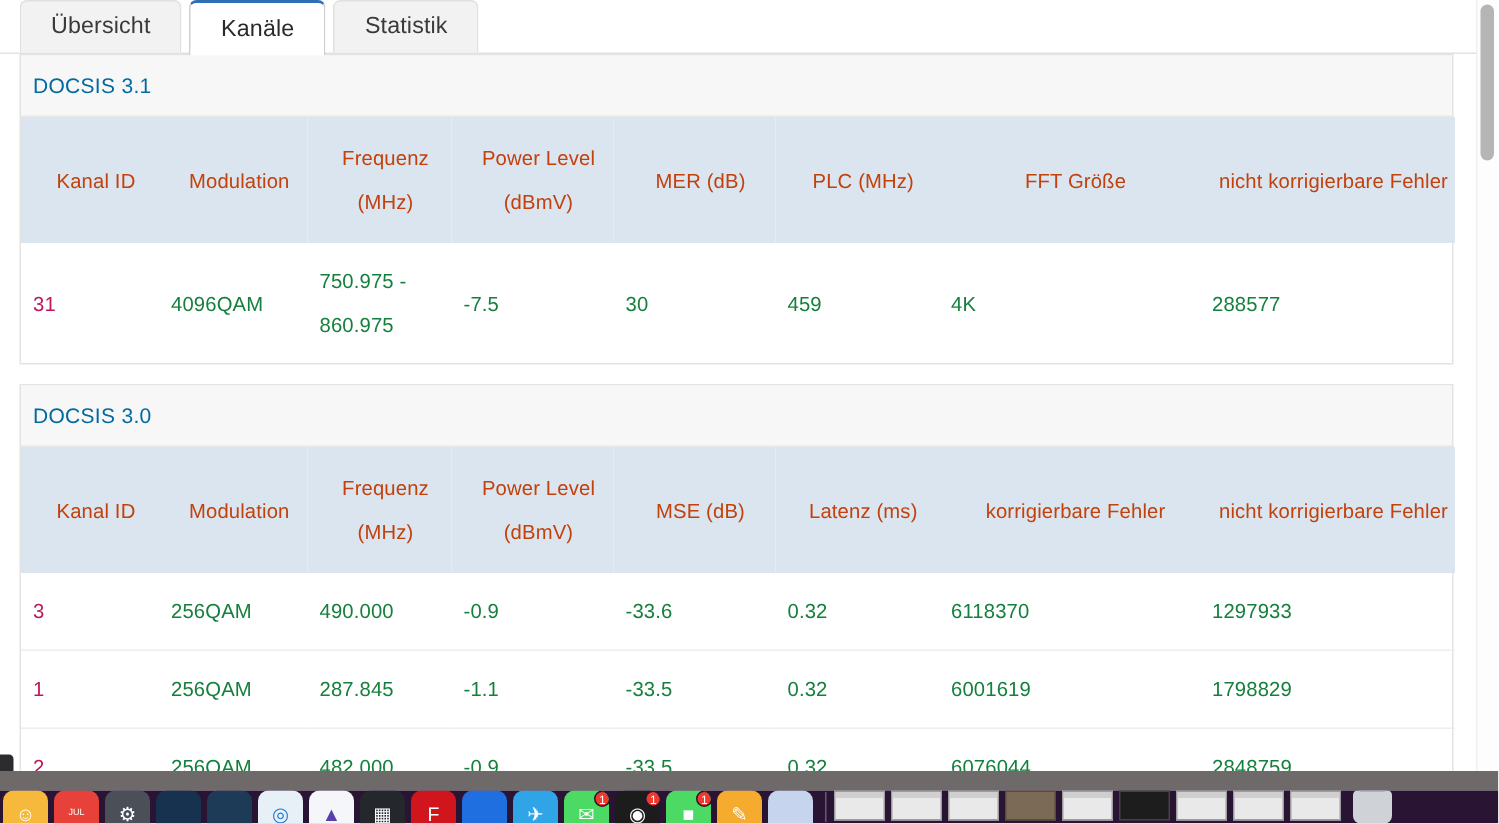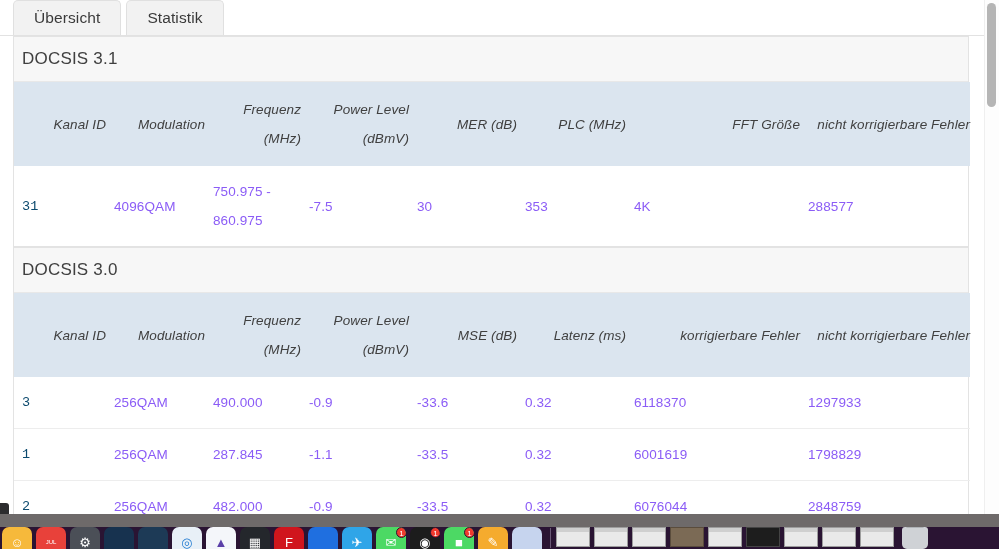--- a/index.html
+++ b/index.html
@@ -67,60 +67,59 @@
     height: 478px;
     background: #ffffff;
     overflow: hidden;
   }
 
   .panel {
     background: #ffffff;
     border: 1px solid #e3e3e3;
     margin: 0 30px 0 13px;
   }
-  .panel + .panel { }
+  .panel + .panel { margin-top: 13px; }
 
   .panel-title {
     background: #f7f7f7;
     border-bottom: 1px solid #e8e8e8;
-    font-size: 17px;
-    color: #404040;
+    font-size: 14px;
+    color: #0369a1;
     padding: 12px 0 12px 8px;
     letter-spacing: .2px;
   }
 
   table {
     width: 100%;
     border-collapse: collapse;
     table-layout: fixed;
   }
   thead tr { background: #dbe5ef; }
   thead th {
     font-weight: normal;
     font-size: 13.5px;
-    color: #404040;
-    text-align: right;
+    color: #c2410c;
+    text-align: center;
     padding: 13px 0 13px 8px;
     vertical-align: middle;
     line-height: 29px;
     letter-spacing: .1px;
-    font-style: italic;
   }
   tbody td {
     font-size: 13.5px;
-    color: #8b5cf6;
+    color: #15803d;
     text-align: left;
     padding: 11px 0 11px 8px;
     vertical-align: middle;
     line-height: 29px;
     border-top: 1px solid #ededed;
     letter-spacing: .1px;
   }
   tbody tr:first-child td { border-top: none; }
-  td.idcell { color: #0c4a6e; font-family: Liberation Mono, monospace; }
+  td.idcell { color: #be185d; }
 
   
   col.c-id    { width: 92px; }
   col.c-mod   { width: 99px; }
   col.c-freq  { width: 96px; }
   col.c-pow   { width: 108px; }
   col.c-m4    { width: 108px; }
   col.c-m5    { width: 109px; }
   col.c-m6    { width: 174px; }
   col.c-m7    { width: 170px; }
@@ -234,20 +233,23 @@
   }
 </style>
 </head>
 <body>
 
 <div id="screen">
 
   <div class="tabbar">
     <div class="tab">
         <span>Übersicht</span>
+      </div>
+    <div class="tab active">
+        <span>Kanäle</span>
       </div>
     <div class="tab">
         <span>Statistik</span>
       </div>
   </div>
 
   <div class="content">
 
     <div class="panel">
       <div class="panel-title">DOCSIS 3.1</div>
@@ -283,21 +285,21 @@
         <tbody>
           <tr>
             <td class="idcell">31</td>
             <td>4096QAM</td>
             <td>
               <span>750.975 -</span><br>
               <span>860.975</span>
             </td>
             <td>-7.5</td>
             <td>30</td>
-            <td>353</td>
+            <td>459</td>
             <td>4K</td>
             <td>288577</td>
           </tr>
         </tbody>
       </table>
     </div>
 
     <div class="panel">
       <div class="panel-title">DOCSIS 3.0</div>
       <table>

